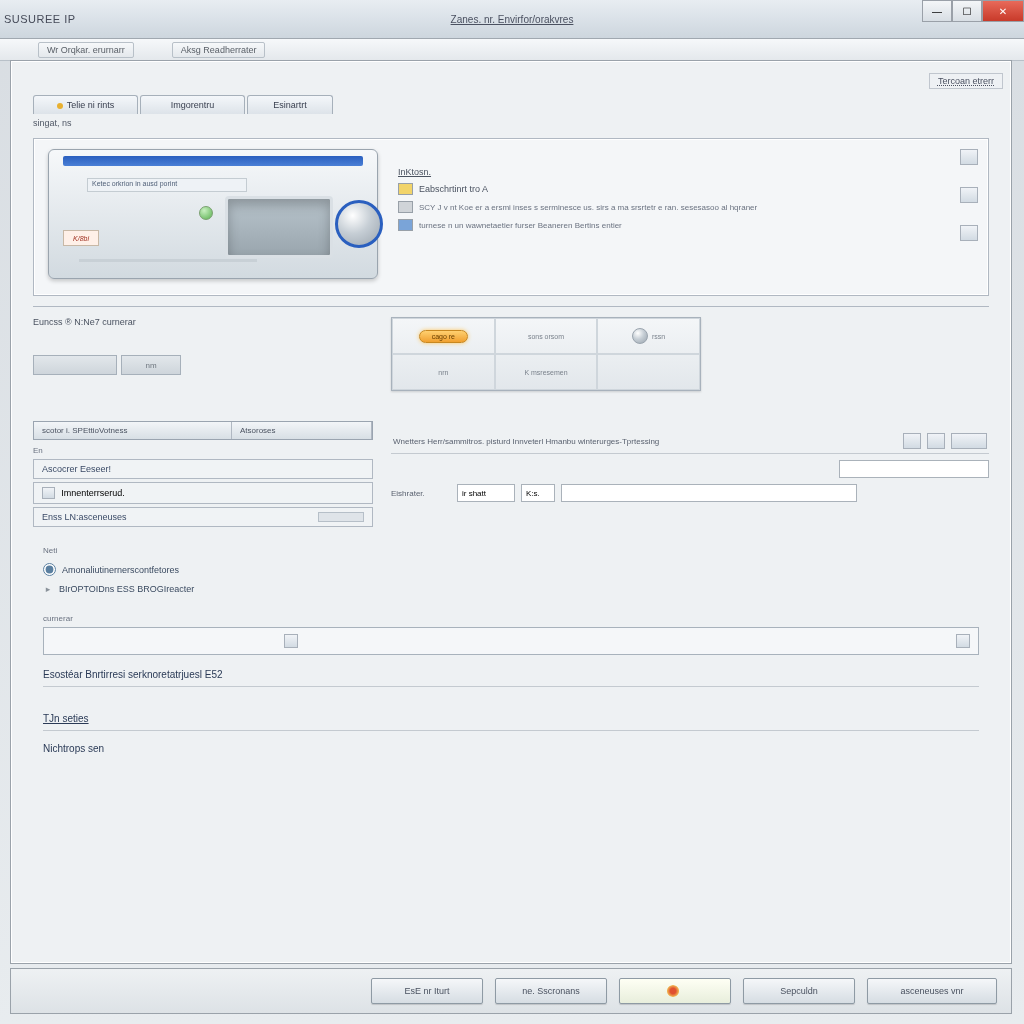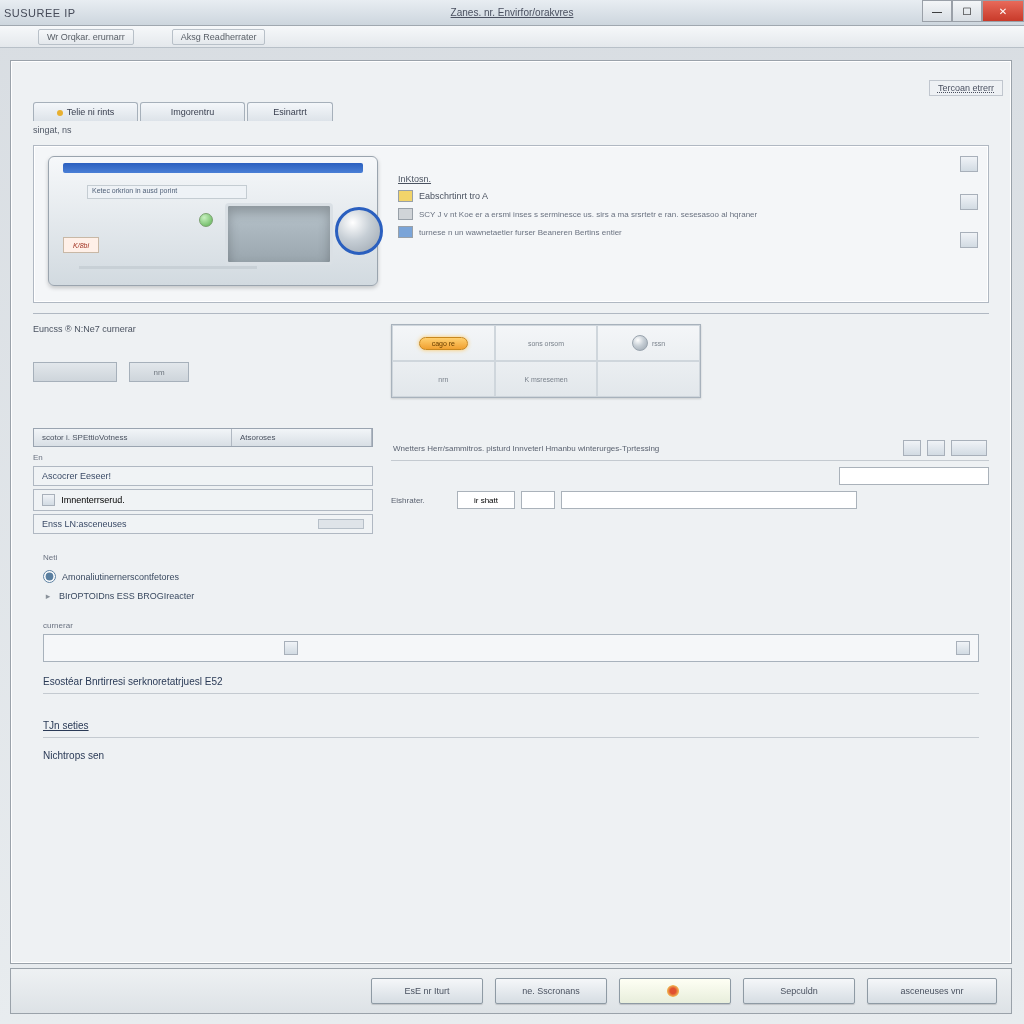--- a/index.html
+++ b/index.html
@@ -4,21 +4,21 @@
 <style>
 * { box-sizing: border-box; margin: 0; padding: 0; }
 body {
   width: 1024px; height: 1024px;
   background: linear-gradient(#d8dde2, #e8ecef);
   font-family: Tahoma, Arial, sans-serif;
   font-size: 10px;
   overflow: hidden;
 }
 .titlebar {
-  height: 26px;
+  height: 39px;
   background: linear-gradient(#e8edf2, #cdd6de);
   border-bottom: 1px solid #a0a8b0;
   display: flex; align-items: center;
   padding: 0 4px;
   position: relative;
 }
 .titlebar .title-left { color: #454a58; font-size: 11px; letter-spacing: 0.5px; }
 .titlebar .title-center { position: absolute; left: 50%; transform: translateX(-50%); color: #4a5060; font-size: 10px; text-decoration: underline; }
 .win-controls { position: absolute; right: 0; top: 0; display: flex; }
 .win-btn { width: 30px; height: 22px; border: 1px solid #9aa0a8; background: linear-gradient(#f4f6f8,#d8dee4); display:flex; align-items:center; justify-content:center; font-size:10px; }
@@ -63,21 +63,21 @@
 .meta-row .u { text-decoration:underline; }
 .swatch { width:15px; height:12px; border:1px solid #98a0a8; }
 .swatch.y { background:#f2d46a;} .swatch.b { background:#7aa4d8;} .swatch.g { background:#d0d4d8;}
 .meta-text { font-size:8px; color:#6a7280; }
 .side-thumbs { position:absolute; right:10px; top:10px; display:flex; flex-direction:column; gap:22px;}
 .thumb { width:18px; height:16px; background:linear-gradient(#f0f3f7,#d2dbe3); border:1px solid #a8b0ba;}
 .divider { margin: 0 22px; border-top:1px solid #b0b8c2;}
 .midpanel { display:flex; gap:18px; padding: 10px 22px 4px; }
 .midleft { flex:0 0 340px; }
 .section-label { font-size:9px; color:#4a5260; margin-bottom:6px;}
-.grayfield { display:flex; gap:12px; margin-bottom:10px;margin-top:28px;}
+.grayfield { display:flex; gap:4px; margin-bottom:10px;margin-top:28px;}
 .grayfield .brick { width:84px; height:20px; background:linear-gradient(#e2e7eb,#ced5db); border:1px solid #a6b0ba;}
 .grayfield .brick.short { width:60px; display:flex; align-items:center; justify-content:center; color:#707880; font-size:8px;}
 .list-header { display:flex; border:1px solid #9aa4b0;}
 .list-header .col { padding:4px 8px; background:linear-gradient(#f2f5f8,#d8dfe5); font-size:8px; color:#4a5260; border-right:1px solid #b0b8c2;}
 .list-header .col.a { flex:0 0 198px;} .list-header .col.b { flex:1;}
 .small-caption { font-size:8px; color:#6a7280; margin: 6px 0 4px;}
 .list-row { display:flex; align-items:center; gap:6px; border:1px solid #b0b8c2; padding:4px 8px; margin-bottom:3px; background:#f0f3f5; font-size:9px; color:#3a4a66;}
 .list-row .ico { width:14px; height:12px; background:linear-gradient(#f0f3f7,#d2dbe3); border:1px solid #a8b0ba;}
 .list-row input[type=text]{ border:none; background:transparent; font-size:9px; width:100%; outline:none;}
 .list-row .minibar { margin-left:auto; width:46px; height:10px; background:#dfe4e9; border:1px solid #b6bfc8;}
@@ -85,21 +85,21 @@
 .cardlet {
   width: 310px; height:74px; border:1px solid #a8b2bc; background:linear-gradient(#f4f6f8,#e2e7eb);
   box-shadow: 0 1px 2px rgba(0,0,0,.15); margin-bottom:10px; display:grid;
   grid-template-columns: 1fr 1fr 1fr; grid-template-rows: 1fr 1fr;
 }
 .cardlet .cell { border:1px solid #cfd6dc; display:flex; align-items:center; justify-content:center; font-size:7px; color:#7a828c; gap:4px;}
 .pill { padding:2px 12px; background: linear-gradient(#ffd070,#f0a030); border:1px solid #c88820; border-radius:10px; color:#6a4000; font-size:7px; box-shadow: 0 0 4px #ffc860;}
 .knob-sm { width:16px; height:16px; border-radius:50%; background: radial-gradient(circle at 35% 30%, #fff, #c6ced5 45%, #9aa4ae); border:1px solid #9aa4ae;}
 .longdesc { font-size:8px; color:#5a6270; border-bottom:1px solid #c4cad0; padding: 4px 2px; display:flex; justify-content:space-between; align-items:center;}
 .inline-input { display:flex; gap:6px; align-items:center; margin-top:6px;}
-.inline-input input { border:1px solid #aab2ba; background:#fff; height:18px; padding:0 16px; font-size:8px;}
+.inline-input input { border:1px solid #aab2ba; background:#fff; height:18px; padding:0 4px; font-size:8px;}
 .inline-input .lbl { width:60px; font-size:8px; color:#5a6270;}
 .bkm { display:flex; gap:6px; margin-left:auto;}
 .bkm .mini { width:18px; height:16px; background:linear-gradient(#f0f3f7,#d2dbe3); border:1px solid #a8b0ba;}
 .bkm .mini.long { width:36px;}
 .lower { padding: 6px 32px 0; }
 .radio-row { display:flex; align-items:center; gap:6px; font-size:9px; color:#3a4a60; padding:4px 0;}
 .radio-row input { accent-color:#5a7fa0;}
 .notesbox { border:1px solid #a8b2bc; height:28px; margin:4px 0 12px; background:#f5f7f9; position:relative;}
 .notesbox .emb { position:absolute; top:6px; width:14px; height:14px; background:linear-gradient(#f0f3f7,#d2dbe3); border:1px solid #a8b0ba;}
 .notesbox .emb.l { left:240px;} .notesbox .emb.r { right:8px;}
@@ -126,21 +126,21 @@
     <div class="win-btn win-close">✕</div>
   </div>
 </div>
 
 <div class="subbar">
   <div class="subtab">Wr Orqkar. erurnarr</div>
   <div class="subtab">Aksg Readherrater</div>
 </div>
 
 <div class="workarea">
-  <div style="display:flex; justify-content:flex-end; padding:19px 8px 0 0;">
+  <div style="display:flex; justify-content:flex-end; padding:12px 8px 0 0;">
     <span class="helper-link">Tercoan etrerr</span>
   </div>
   <div class="tabstrip">
     <div class="tabs-right">
       <div class="tab right long accent"><span class="dot"></span><span>Telie ni rints</span></div>
       <div class="tab right long">Imgorentru</div>
       <div class="tab right">Esinartrt</div>
     </div>
   </div>
   <div class="subheader">singat, ns</div>

